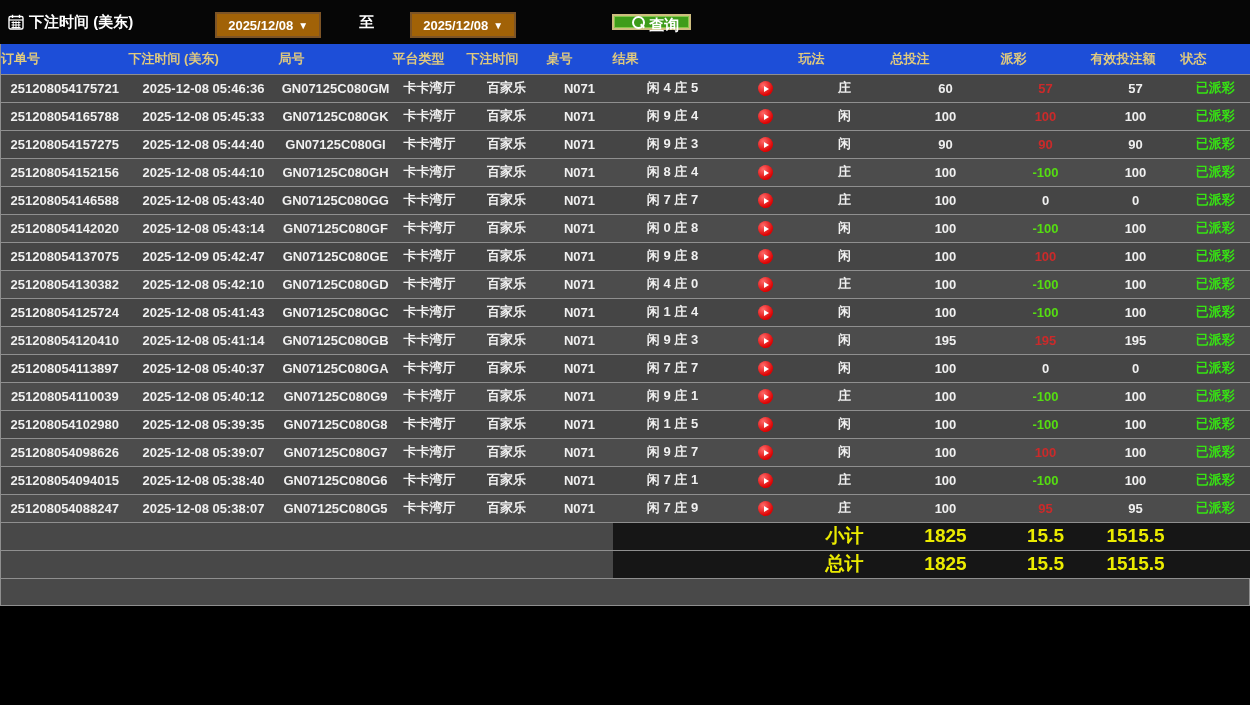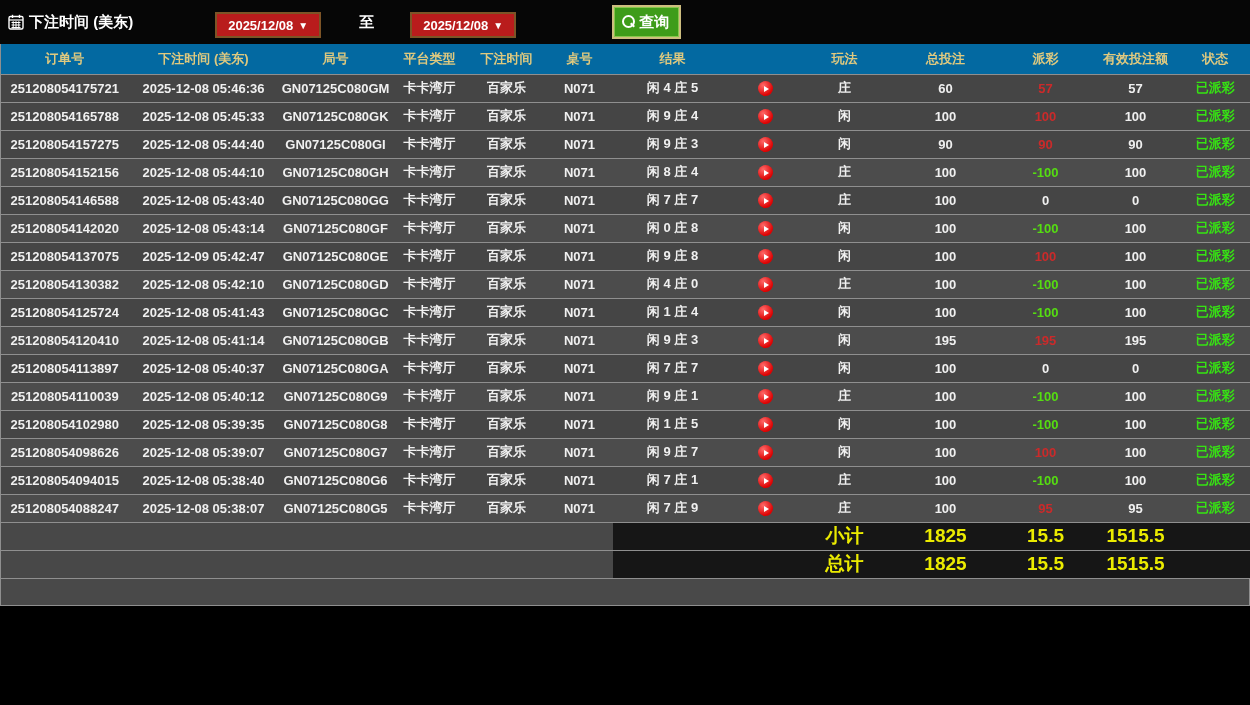--- a/index.html
+++ b/index.html
@@ -3,40 +3,40 @@
 <meta charset="utf-8">
 <style>
   * { box-sizing: border-box; margin: 0; padding: 0; }
   html,body { width:1250px; height:705px; background:#000; overflow:hidden;
               font-family:"Liberation Sans", sans-serif; }
 
   
   .toolbar { height:44px; background:#060606; display:flex; align-items:center; padding:0 8px; }
   .tb-title { color:#fff; font-size:15px; font-weight:bold; display:flex; align-items:center; gap:5px; }
   .cal-icon svg { display:block; }
-  .date-select { width:106px; height:26px; margin-left:82px; background:#b91c1c;
+  .date-select { width:106px; height:26px; margin-left:82px; background:#a16207;
                  border:2px solid #7d5426; color:#fff; font-size:13px; font-weight:bold;
                  display:flex; align-items:center; justify-content:center; gap:5px; cursor:pointer;margin-top:6px; }
   .date-select .arrow { font-size:10px; }
   .to-label { color:#fff; font-size:15px; font-weight:bold; margin-left:38px; }
   .date-select.second { margin-left:36px; }
-  .query-btn { margin-left:96px; height:34px; padding:0 10px 0 7px; background:#3e9c1a;
+  .query-btn { margin-left:96px; height:16px; padding:0 10px 0 17px; background:#3e9c1a;
                border:2px solid #cdbd7f; box-shadow: inset 0 0 0 1px #86c84a;
-               color:#fff; font-size:15px; font-weight:bold; display:flex; align-items:center; gap:4px; cursor:pointer; }
+               color:#fff; font-size:15px; font-weight:bold; display:flex; align-items:flex-start; gap:4px; cursor:pointer; }
   .mag { position:relative; width:14px; height:14px; display:inline-block; }
   .mag::before { content:""; position:absolute; left:1px; top:0; width:9px; height:9px;
                  border:2px solid #fff; border-radius:50%; }
   .mag::after { content:""; position:absolute; left:9px; top:9px; width:5px; height:2px;
                 background:#fff; transform:rotate(45deg); }
 
   
   table { width:1250px; border-collapse:collapse; table-layout:fixed;
           border-left:1px solid #8f8f8f; border-right:1px solid #8f8f8f; }
-  thead td { height:30px; background:#0369a1; color:#dfc97f; font-size:13px; font-weight:bold;
-             text-align:center; border-bottom:1px solid #8f8f8f; }
+  thead td { height:30px; background:#1d4ed8; color:#dfc97f; font-size:13px; font-weight:bold;
+             border-bottom:1px solid #8f8f8f; }
   tbody td { height:28px; font-size:13px; font-weight:bold; color:#f0f0f0; text-align:center;
              border-bottom:1px solid #8f8f8f; white-space:nowrap; overflow:hidden; }
   tbody tr.odd  td { background:#4c4c4c; }
   tbody tr.even td { background:#454545; }
   td.pos { color:#cb2a2a; }
   td.neg { color:#55dd11; }
   td.zero { color:#f0f0f0; }
   td.status { color:#36e213; }
   .play-icon { display:inline-block; width:15px; height:15px; border-radius:50%;
                background:radial-gradient(circle at 35% 30%, #ff6a6a, #dd0202 70%);

